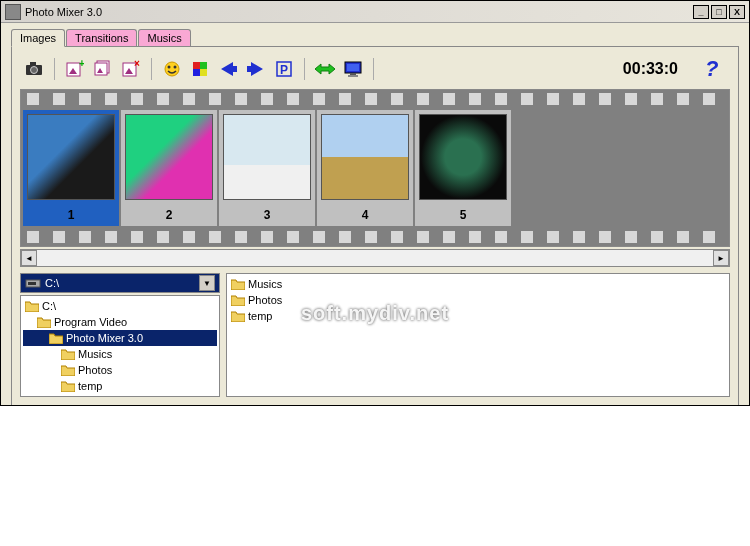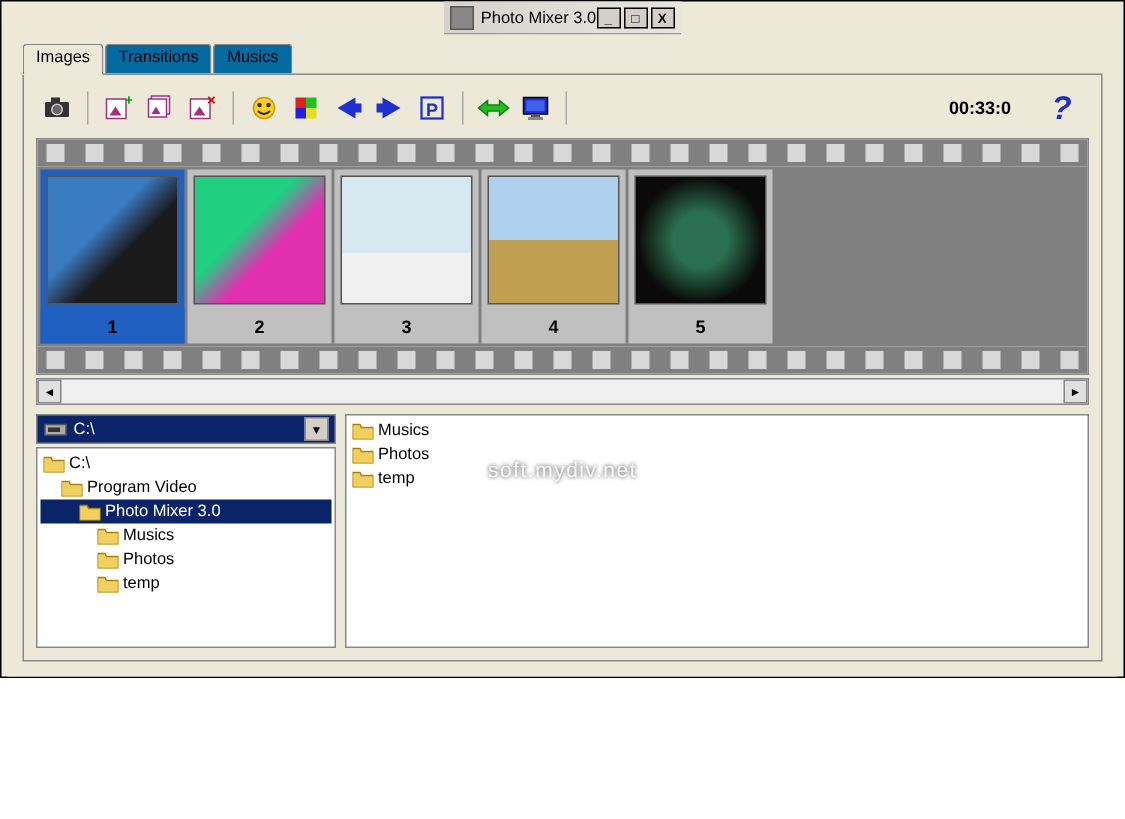--- a/index.html
+++ b/index.html
@@ -1,36 +1,36 @@
 <!DOCTYPE html>
 <html><head>
 <meta charset="utf-8">
 <style>
 * { box-sizing: border-box; margin: 0; padding: 0; }
 body { font-family: Tahoma, Arial, sans-serif; font-size: 11px; background: #fff; width: 750px; height: 546px; overflow: hidden; }
 
-.window { width: 750px; height: 452px; border: 1px solid #000; background: #ece9d8; display: flex; flex-direction: column; align-items: center; }
+.window { width: 750px; height: 406px; border: 1px solid #000; background: #ece9d8; display: flex; flex-direction: column; }
 
 .titlebar { height: 22px; background: linear-gradient(to right, #d6d3ce, #e8e5dc); display: flex; align-items: center; padding: 0 4px; border-bottom: 1px solid #999; }
 .titlebar-icon { width: 16px; height: 16px; margin-right: 4px; background: #888; border: 1px solid #555; }
 .titlebar-text { flex: 1; color: #000; font-size: 11px; }
 .titlebar-btns { display: flex; gap: 2px; }
 .titlebar-btn { width: 16px; height: 14px; border: 1px solid #000; background: #d4d0c8; display: flex; align-items: center; justify-content: center; font-size: 9px; font-weight: bold; cursor: default; }
 
 .content { flex: 1; padding: 6px 10px 10px 10px; background: #ece9d8; display: flex; flex-direction: column; overflow: hidden; }
 
 .tabs { display: flex; height: 20px; }
-.tab { padding: 2px 8px; border: 1px solid #888; background: #0369a1; border-bottom: none; font-size: 11px; border-top-left-radius: 3px; border-top-right-radius: 3px; margin-right: 1px; cursor: default; }
+.tab { padding: 2px 8px; border: 1px solid #888; background: #f9a8d4; border-bottom: none; font-size: 11px; border-top-left-radius: 3px; border-top-right-radius: 3px; margin-right: 1px; cursor: default; }
 .tab.active { background: #ece9d8; position: relative; z-index: 2; border-bottom: 1px solid #ece9d8; margin-bottom: -1px; }
 .tab-panel { border: 1px solid #888; border-top: 1px solid #888; background: #ece9d8; flex: 1; display: flex; flex-direction: column; padding: 8px; position: relative; }
 
 .toolbar { display: flex; align-items: center; height: 28px; gap: 0; }
 .tbtn { width: 28px; height: 26px; border: 1px solid transparent; display: flex; align-items: center; justify-content: center; cursor: default; }
 .tsep { width: 1px; height: 22px; background: #aaa; margin: 0 6px; }
-.time { margin-left: auto; font-weight: bold; font-size: 12px; margin-right: 20px; }
+.time { margin-left: auto; font-weight: bold; font-size: 16px; margin-right: 20px; }
 .help-icon { margin-right: 4px; }
 
 .filmstrip { margin-top: 6px; border: 1px solid #888; background: #fff; }
 .sprocket-row { height: 18px; background: #808080; display: flex; align-items: center; padding: 0 6px; gap: 14px; }
 .sprocket { width: 12px; height: 12px; background: #d8d8d8; }
 .frames { display: flex; height: 120px; background: #808080; padding: 2px; gap: 2px; }
 .frame { width: 96px; display: flex; flex-direction: column; background: #c0c0c0; }
 .frame.selected { background: #2060c0; }
 .frame-img { flex: 1; margin: 4px; border: 1px solid #555; }
 .frame-num { height: 22px; display: flex; align-items: center; justify-content: center; font-weight: bold; font-size: 12px; }
@@ -46,21 +46,21 @@
 .combo { height: 20px; background: #0a246a; color: #fff; border: 1px solid #888; display: flex; align-items: center; padding: 0 4px; font-size: 11px; }
 .combo-arrow { margin-left: auto; width: 16px; height: 16px; background: #d4d0c8; border: 1px solid #888; display: flex; align-items: center; justify-content: center; color: #000; font-size: 8px; }
 .tree { flex: 1; border: 1px solid #888; background: #fff; margin-top: 2px; padding: 2px; overflow: auto; }
 .tree-item { display: flex; align-items: center; height: 16px; padding: 0 2px; gap: 3px; white-space: nowrap; }
 .tree-item.selected { background: #0a246a; color: #fff; }
 .folder-icon { width: 14px; height: 12px; display: inline-block; }
 
 .right-panel { flex: 1; border: 1px solid #888; background: #fff; padding: 2px; }
 .file-item { display: flex; align-items: center; height: 16px; gap: 3px; padding: 0 2px; }
 
-.watermark { position: absolute; top: 255px; left: 50%; transform: translateX(-50%); font-size: 14px; font-weight: normal; color: rgba(255,255,255,0.9); text-shadow: 0 0 3px #888, 0 0 3px #888; pointer-events: none; letter-spacing: 1px; }
+.watermark { position: absolute; top: 255px; left: 50%; transform: translateX(-50%); font-size: 20px; font-weight: bold; color: rgba(255,255,255,0.9); text-shadow: 0 0 3px #888, 0 0 3px #888; pointer-events: none; letter-spacing: 1px; }
 
 
 .th1 { background: linear-gradient(135deg, #3a7cc0 40%, #1a1a1a 60%); }
 .th2 { background: linear-gradient(135deg, #1fd080 40%, #e030b0 60%); }
 .th3 { background: linear-gradient(180deg, #d8e8f0 60%, #f0f0f0 60%); }
 .th4 { background: linear-gradient(180deg, #b0d0f0 50%, #c0a050 50%); }
 .th5 { background: radial-gradient(circle, #2a7050 30%, #0a0a0a 70%); }
 
 svg { display: block; }
 </style>

